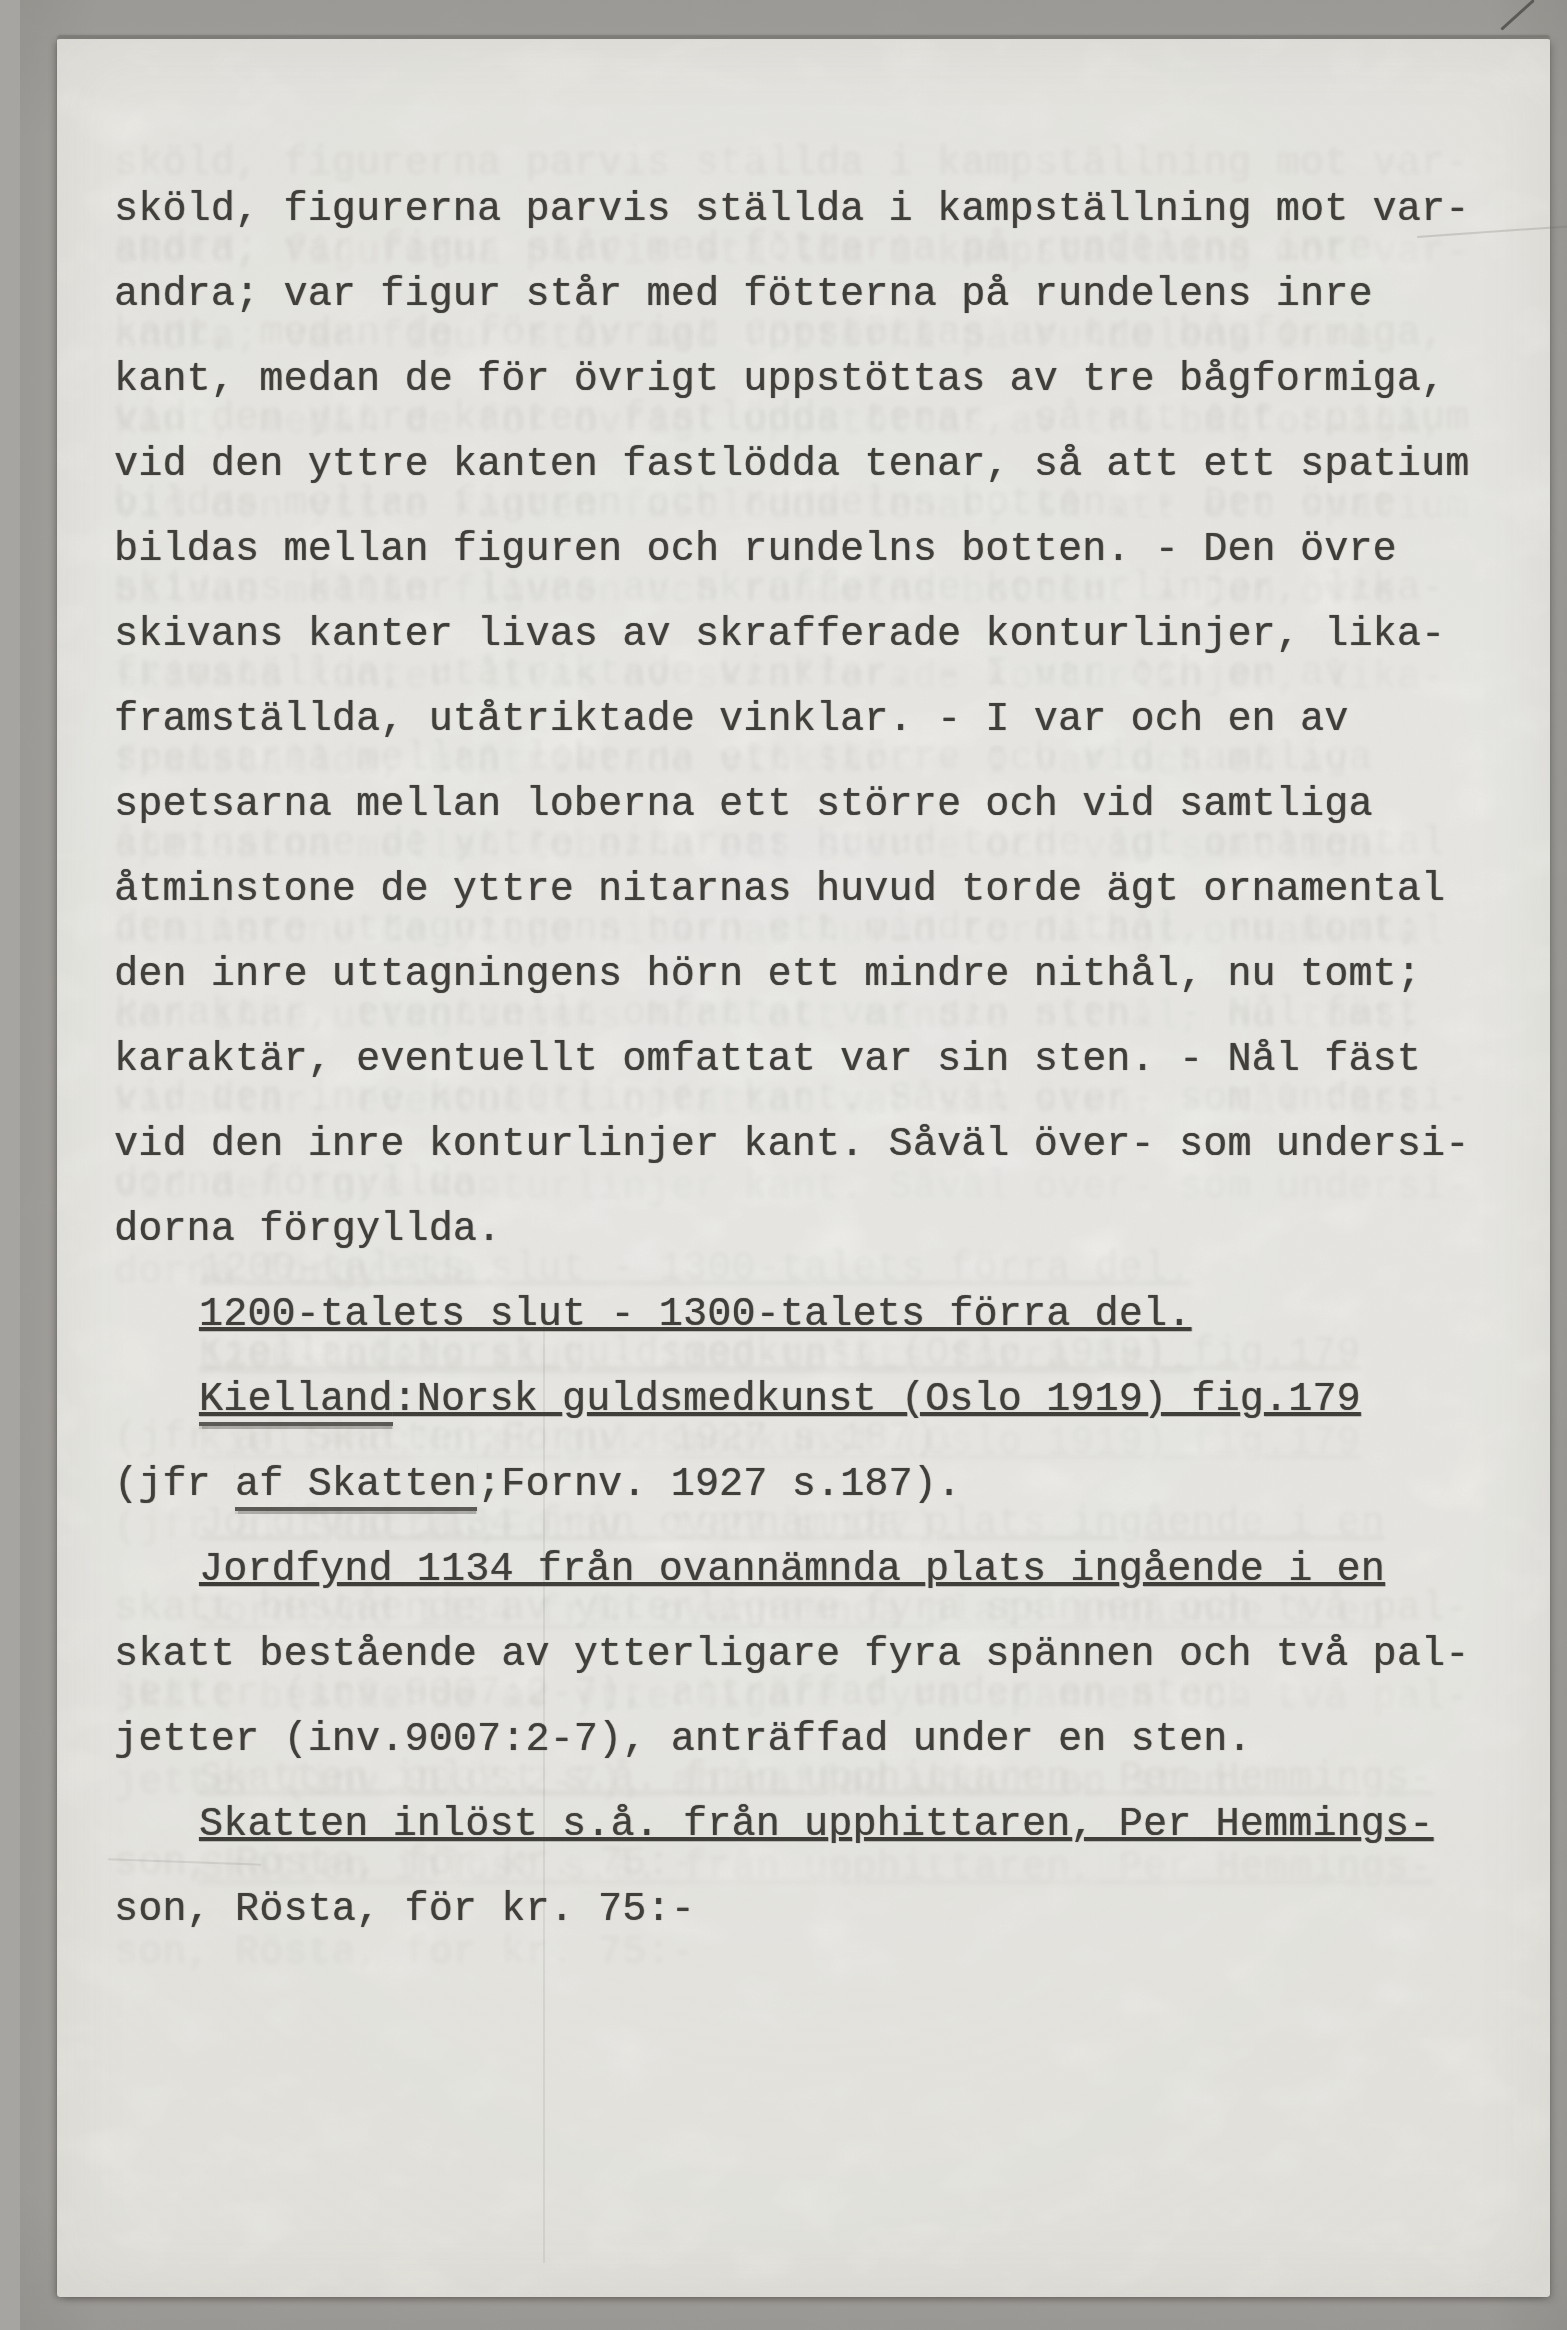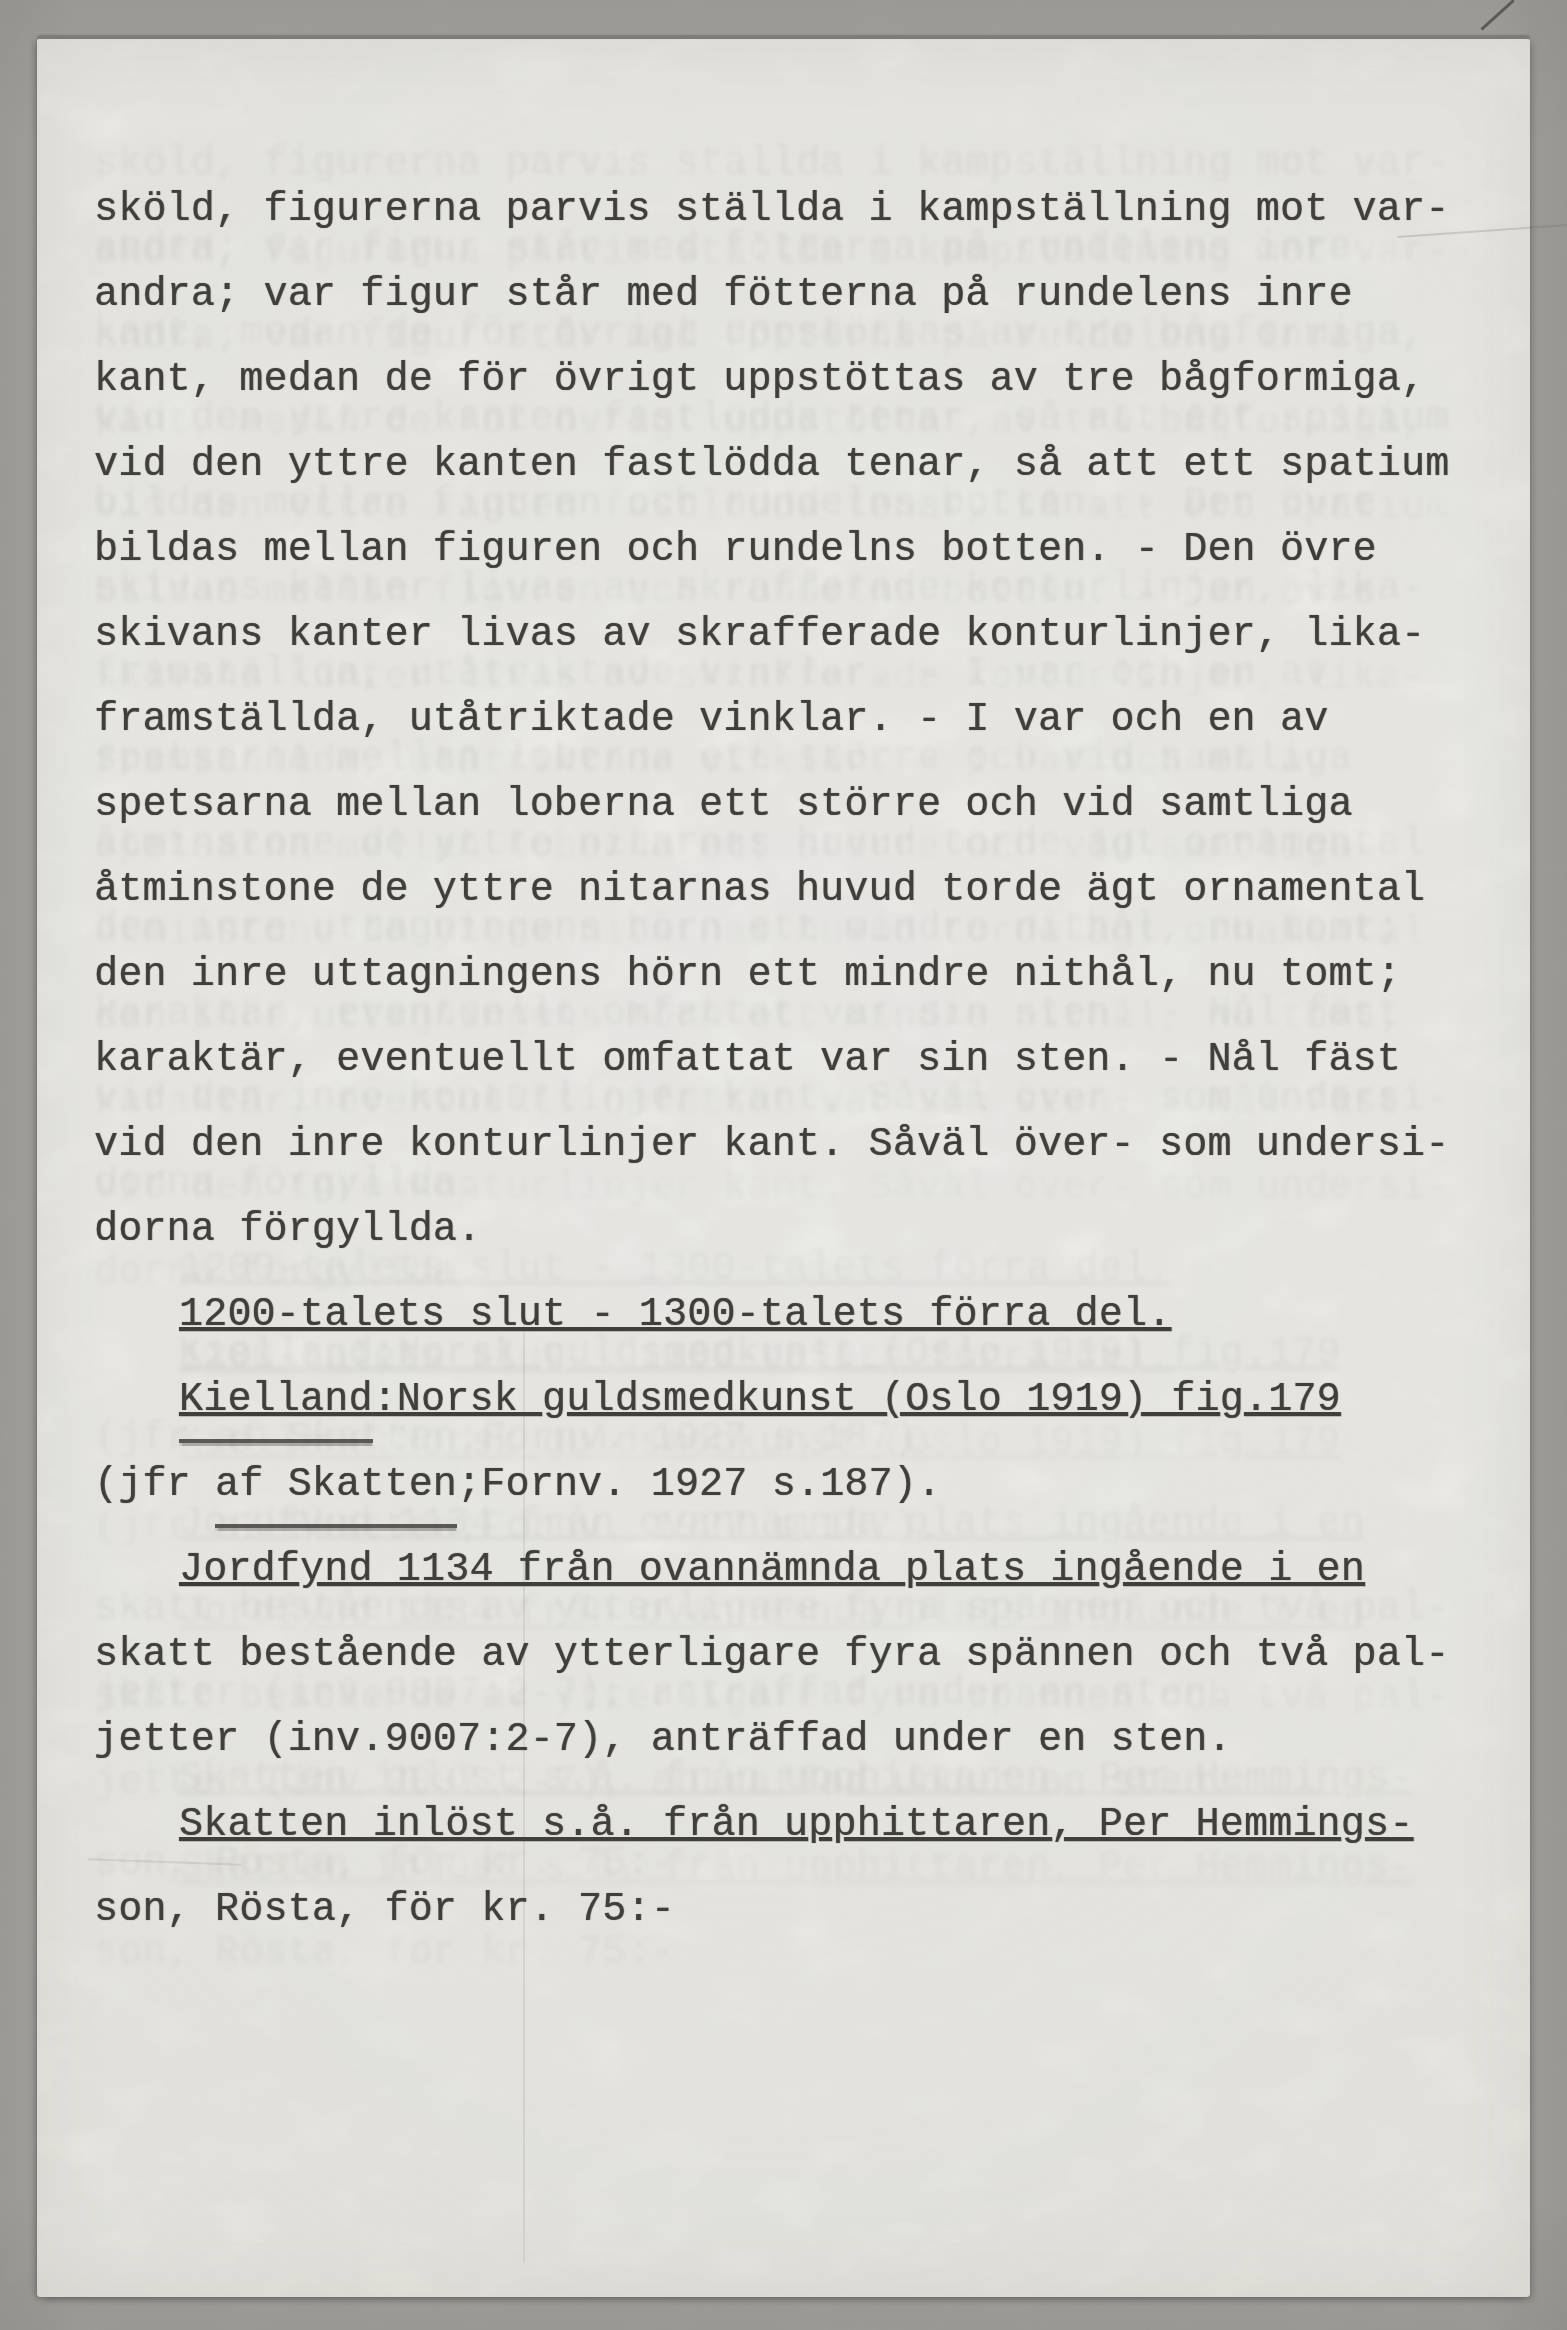--- a/index.html
+++ b/index.html
@@ -10,20 +10,21 @@
     width: 1568px;
     height: 2330px;
     position: relative;
     overflow: hidden;
     background: #a7a5a1;
     font-family: "Liberation Mono", "DejaVu Sans Mono", monospace;
   }
   .scene {
     position: absolute;
     inset: 0;
+    margin-left: 20px;
   }
   
   .board-shade {
     position: absolute;
     inset: 0;
     background: linear-gradient(180deg, rgba(90,88,84,0.10) 0%, rgba(0,0,0,0) 6%, rgba(0,0,0,0) 94%, rgba(90,88,84,0.12) 100%),
                 linear-gradient(90deg, rgba(90,88,84,0.10) 0%, rgba(0,0,0,0) 5%, rgba(0,0,0,0) 95%, rgba(90,88,84,0.14) 100%);
   }
   .page {
     position: absolute;
@@ -58,21 +59,21 @@
     text-shadow:
       0.5px 0.4px 0.9px rgba(53,51,46,0.65),
       -0.3px 0 0.7px rgba(53,51,46,0.35),
       0 -46px 4.3px rgba(48,46,42,0.055),
       0 43px 5.1px rgba(48,46,42,0.045);
   }
   .line.indent { padding-left: 85px; text-decoration: underline; }
   .u {
     border-bottom: 4.3px solid rgba(56,54,49,0.85);
     box-shadow: 0 2.6px 0.9px rgba(56,54,49,0.35);
-    padding-bottom: 17px;
+    padding-bottom: 0;
   }
   
   .pen-mark {
     position: absolute;
     left: 1496px;
     top: -6.8px;
     width: 3.4px;
     height: 44px;
     background: rgba(72,70,66,0.85);
     border-radius: 1.7px;

